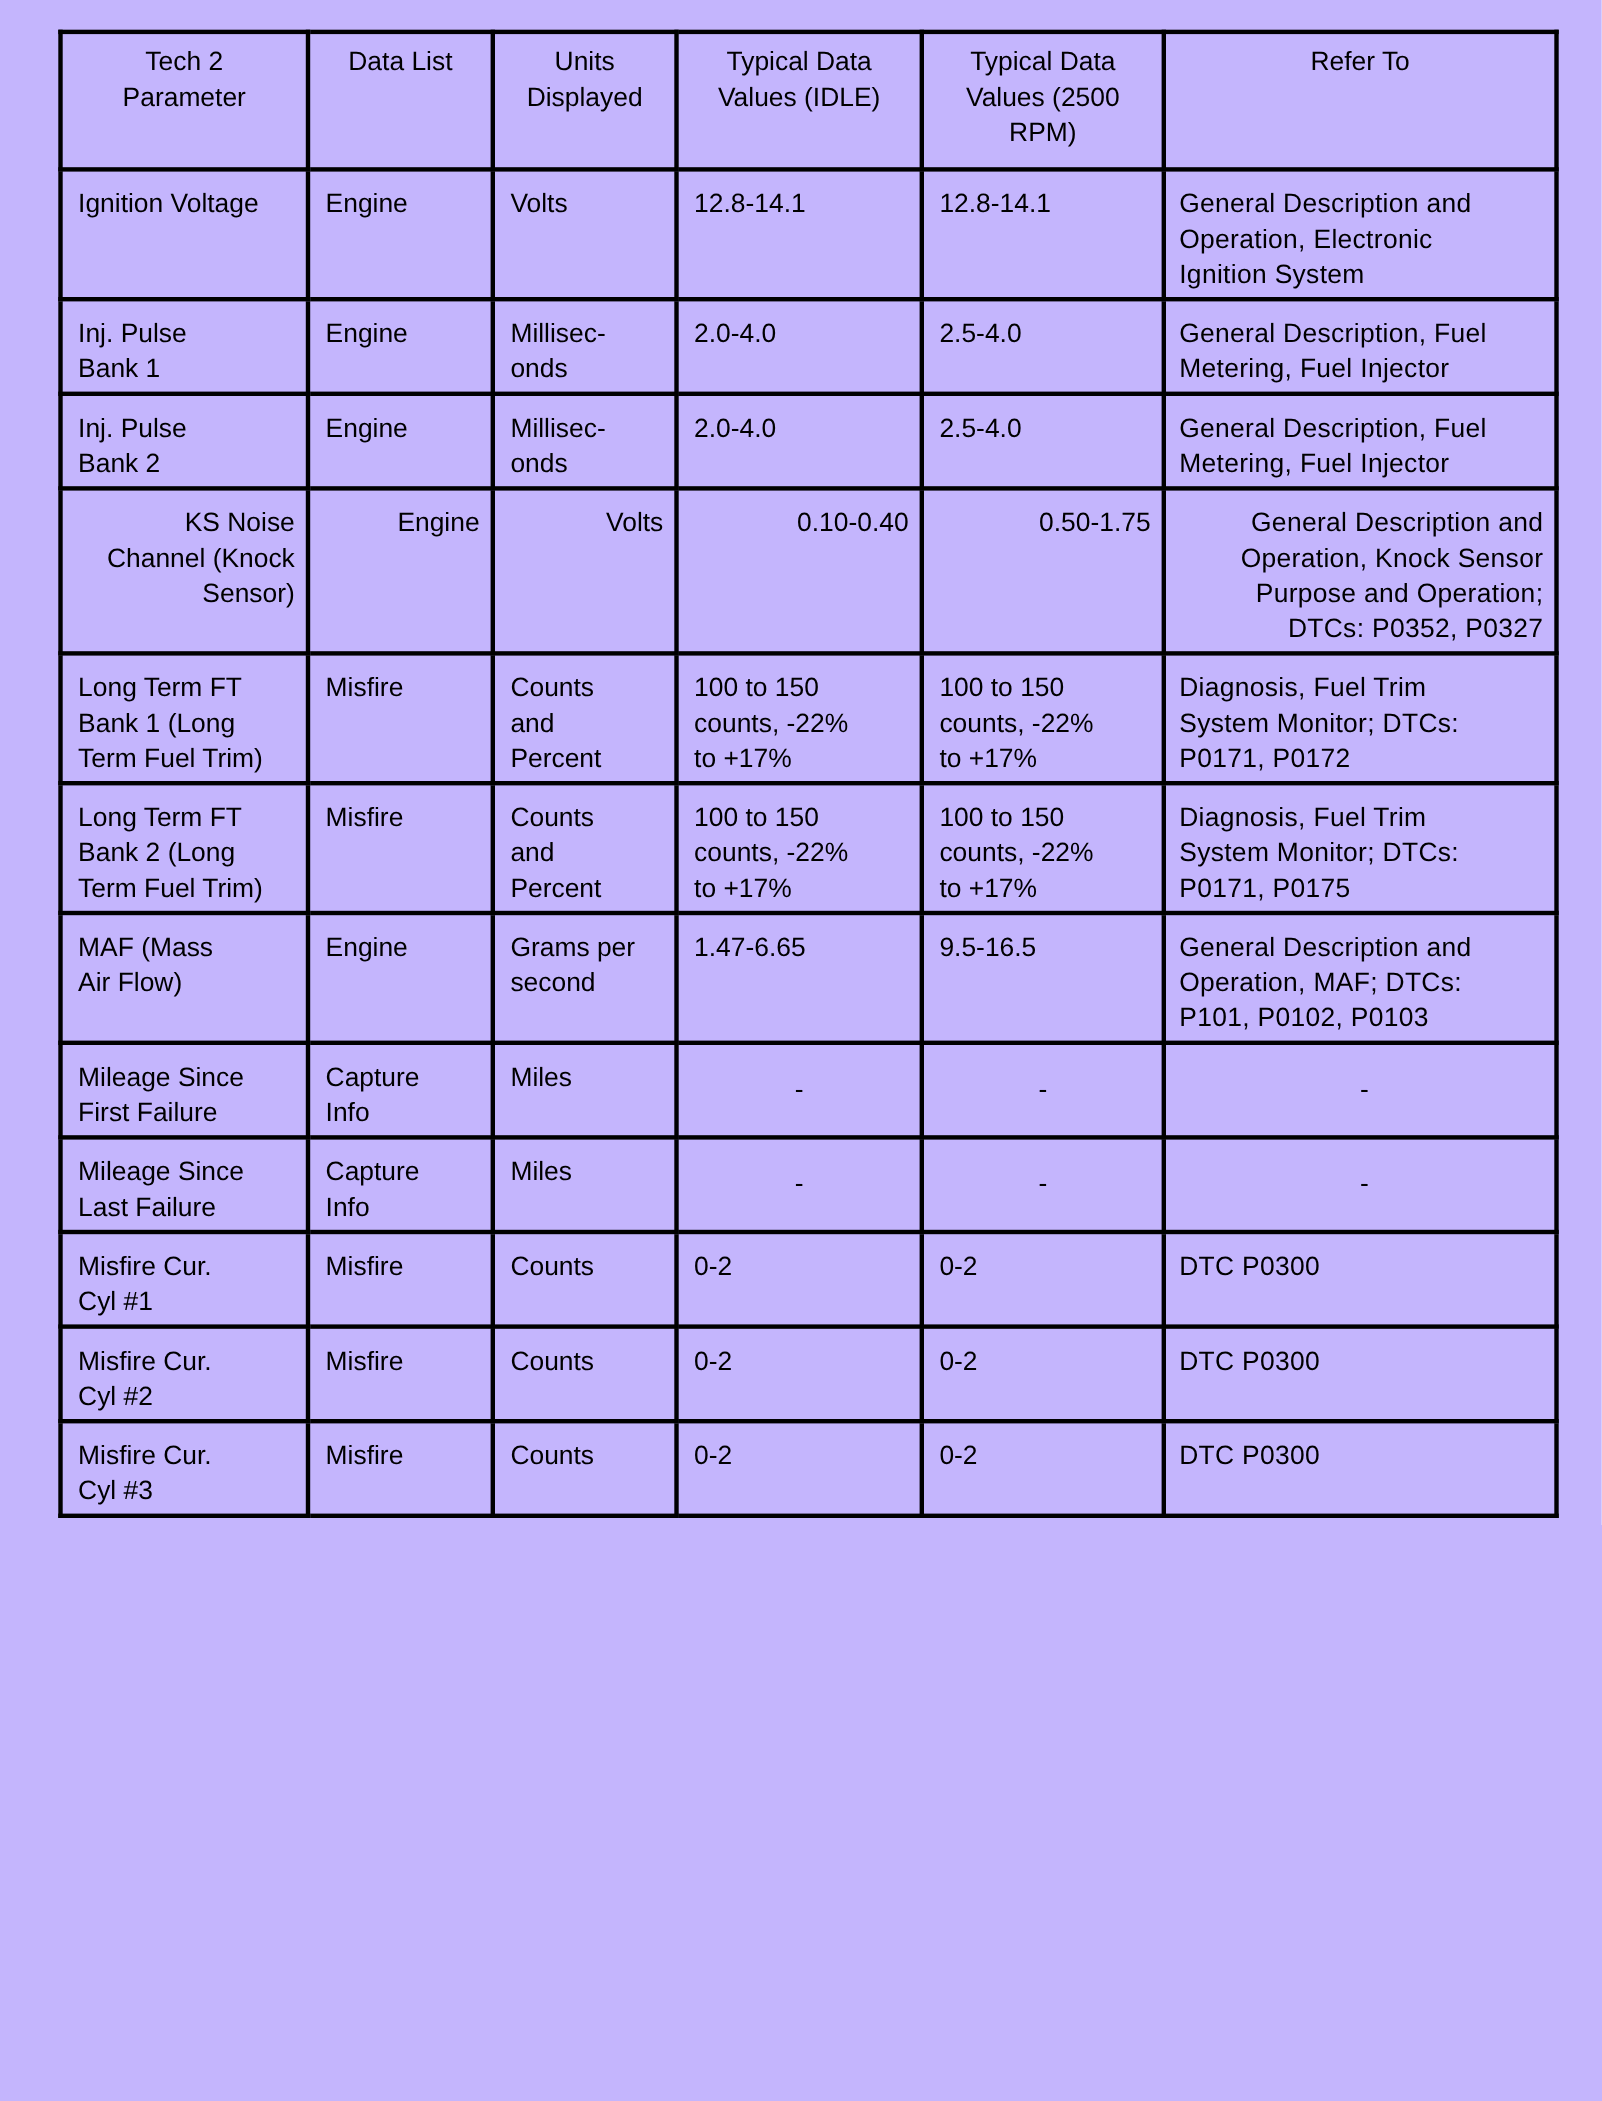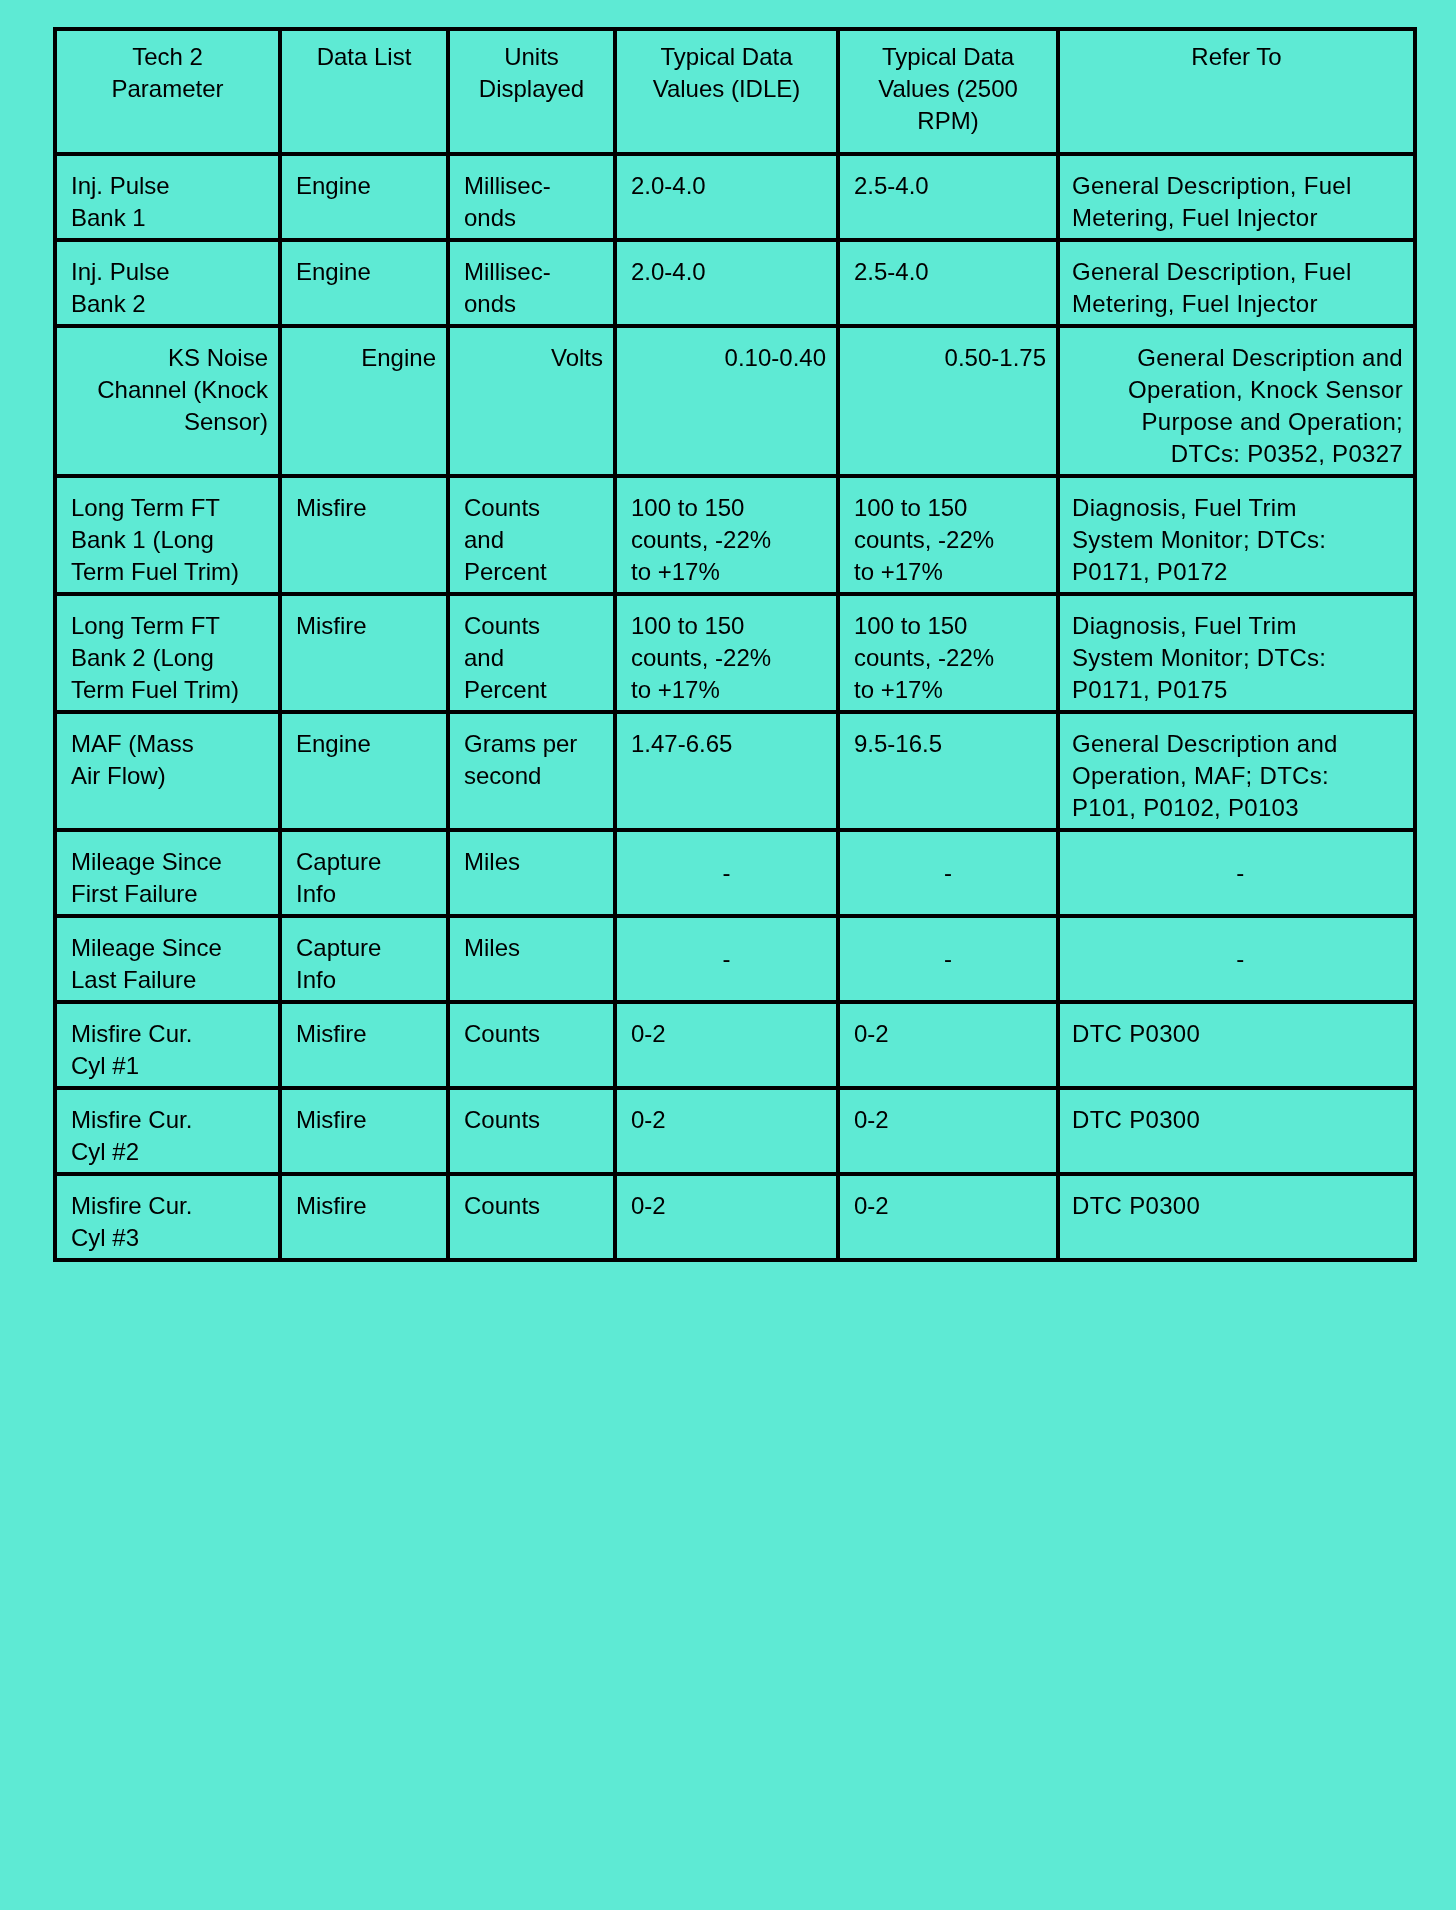--- a/index.html
+++ b/index.html
@@ -1,17 +1,17 @@
 <!DOCTYPE html>
 <html><head>
 <meta charset="utf-8">
 <style>
   html, body { margin: 0; padding: 0; background: #ffffff; }
   body { width: 1456px; height: 1910px; position: relative; overflow: hidden; }
-  .page { position: absolute; left: 0; top: 0; width: 1456px; height: 1910px; background: #5eead4; }
+  .page { position: absolute; left: 0; top: 0; width: 1456px; height: 1910px; background: #c4b5fd; }
   table.params {
     position: absolute;
     left: 53px; top: 27px;
     width: 1360px;
     border-collapse: collapse;
     table-layout: fixed;
     font-family: "Liberation Sans", sans-serif;
     font-size: 24px;
     line-height: 32px;
     color: #000;
@@ -80,20 +80,30 @@
 Displayed</th>
         <th class="cell-text">Typical Data
 Values (IDLE)</th>
         <th class="cell-text">Typical Data
 Values (2500
 RPM)</th>
         <th class="cell-text">Refer To</th>
       </tr>
     </thead>
     <tbody id="table-body">
+        <tr class="r1">
+          <td class="cell-text">Ignition Voltage</td>
+          <td class="cell-text">Engine</td>
+          <td class="cell-text">Volts</td>
+          <td class="cell-text">12.8-14.1</td>
+          <td class="cell-text">12.8-14.1</td>
+          <td class="cell-text wide-ref">General Description and
+Operation, Electronic
+Ignition System</td>
+        </tr>
         <tr class="r2">
           <td class="cell-text">Inj. Pulse
 Bank 1</td>
           <td class="cell-text">Engine</td>
           <td class="cell-text">Millisec-
 onds</td>
           <td class="cell-text">2.0-4.0</td>
           <td class="cell-text">2.5-4.0</td>
           <td class="cell-text wide-ref">General Description, Fuel
 Metering, Fuel Injector</td>

